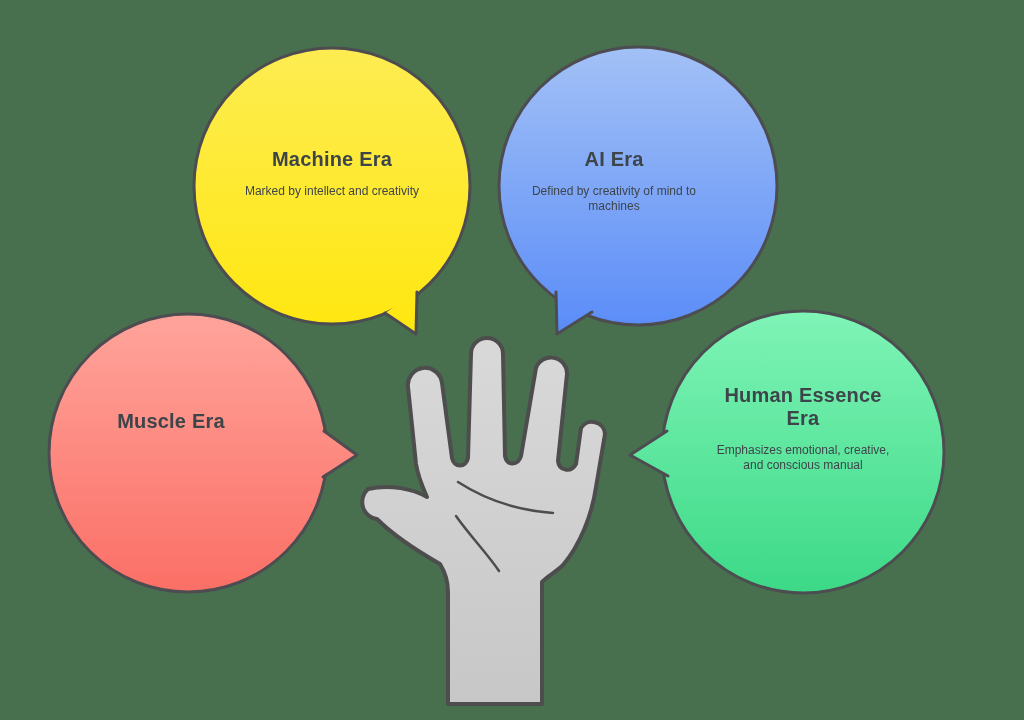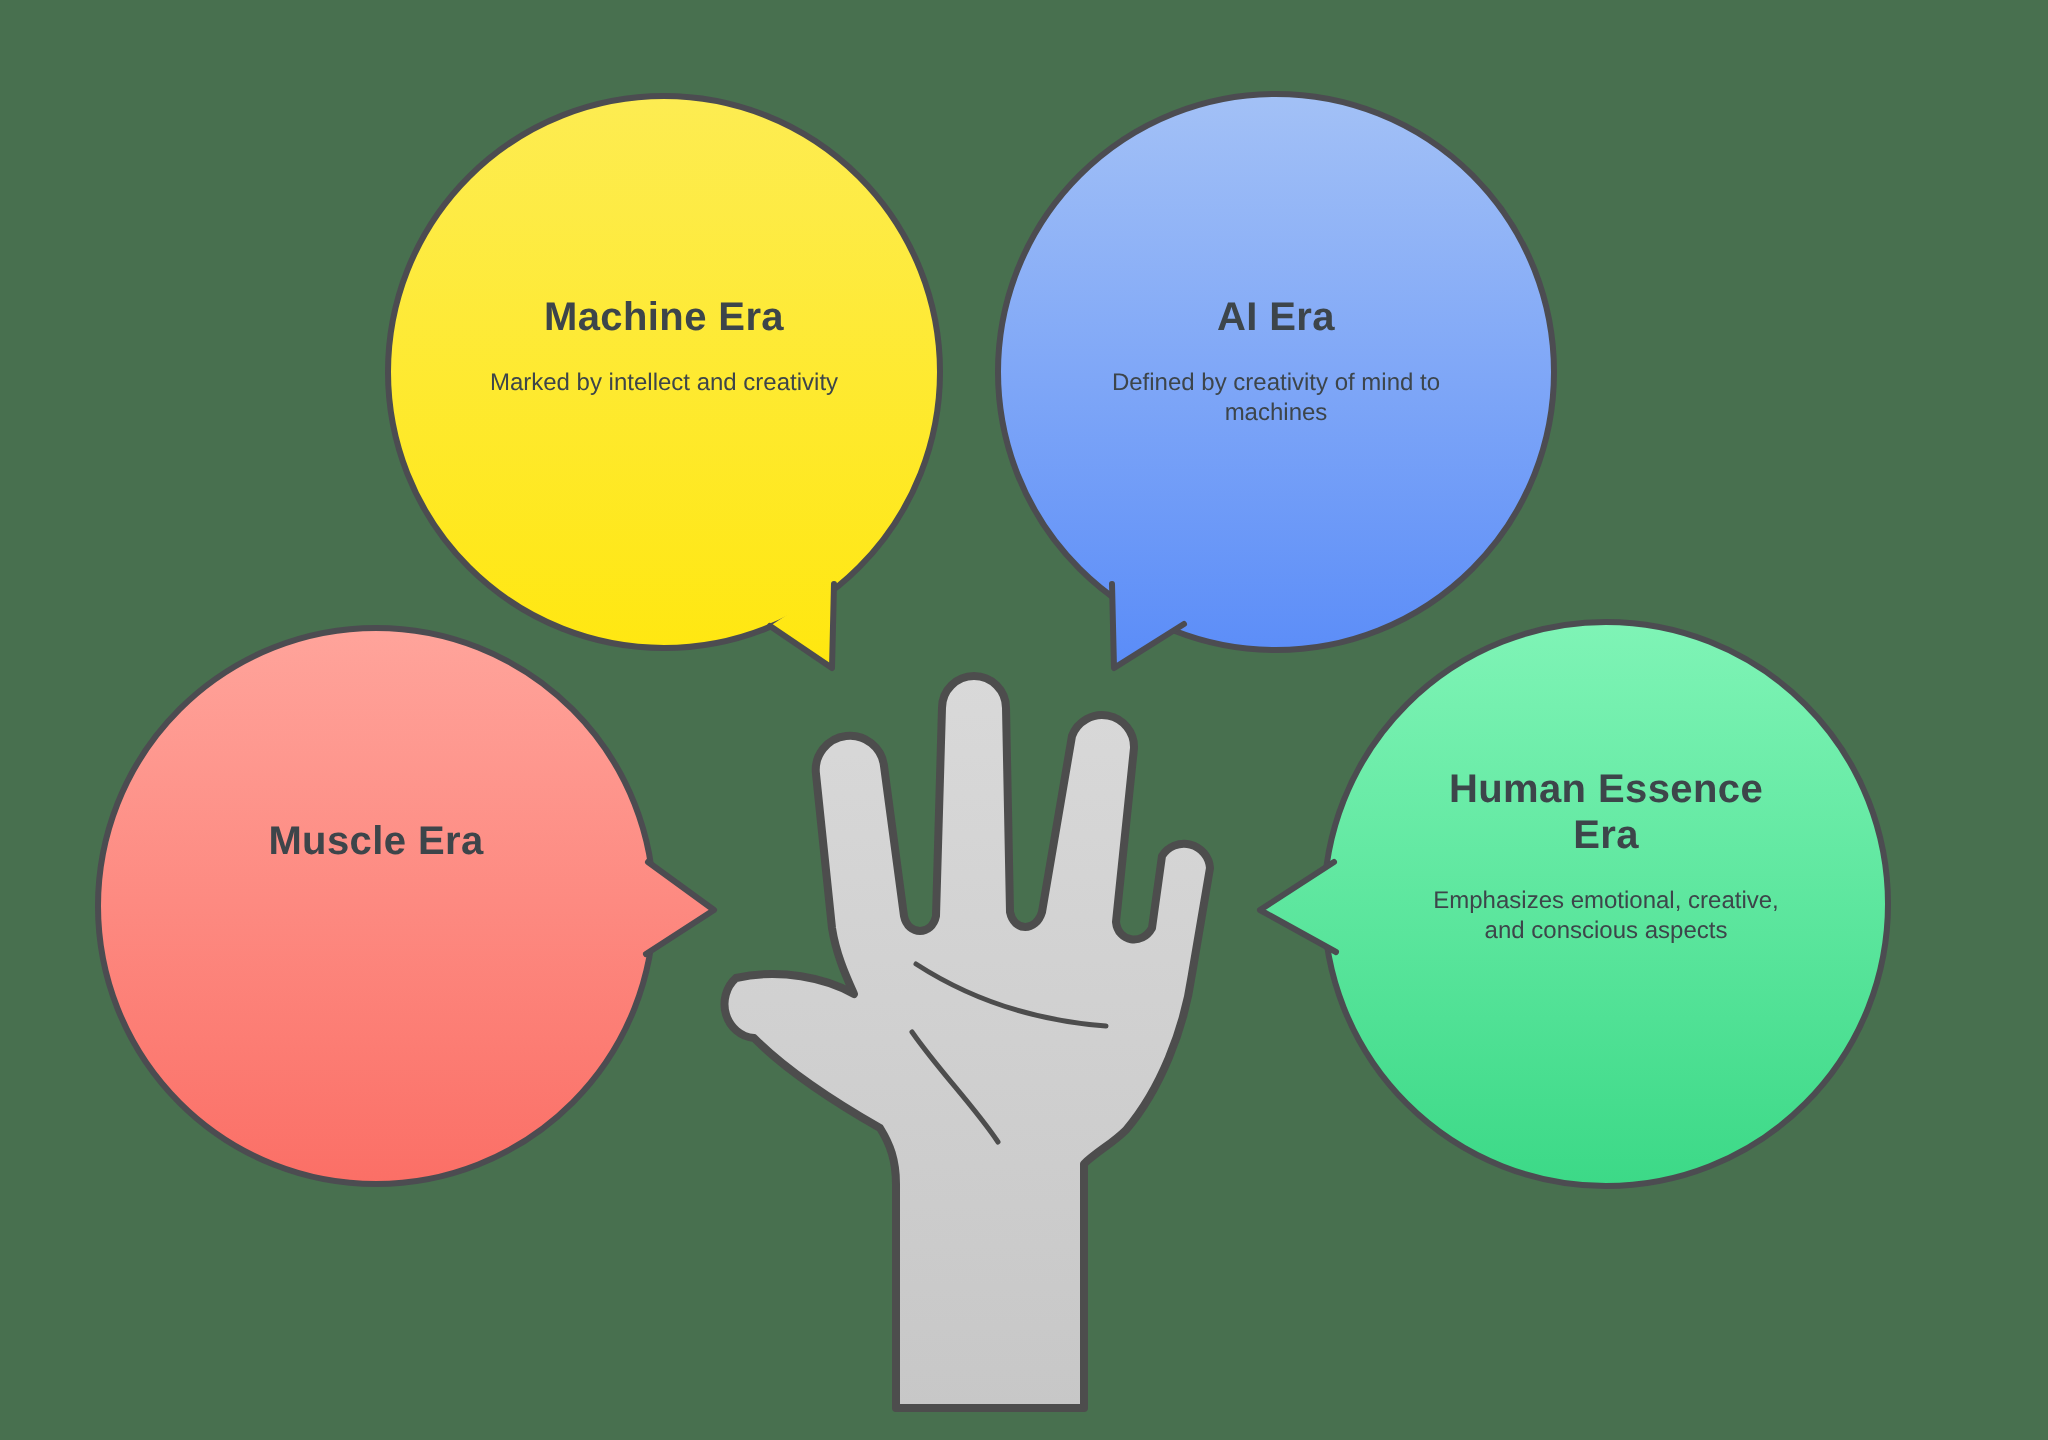--- a/index.html
+++ b/index.html
@@ -28,23 +28,23 @@
     line-height: 1.15;
     letter-spacing: 0.2px;
   }
   .bubble-body {
     font-size: 12px;
     line-height: 1.25;
     margin-top: 13px;
   }
   .machine { left: 217px; top: 148px; }
   .machine .bubble-body { max-width: 200px; }
-  .ai      { left: 523px; top: 148px; }
+  .ai      { left: 499px; top: 148px; }
   .ai .bubble-body { max-width: 190px; }
-  .muscle  { left: 73px;  top: 410px; }
+  .muscle  { left: 56px;  top: 410px; }
   .muscle .bubble-body { max-width: 160px; }
   .essence { left: 688px; top: 384px; }
   .essence .bubble-title { max-width: 160px; }
   .essence .bubble-body { max-width: 180px; }
 </style>
 </head>
 <body>
 
 <div class="stage">
 
@@ -135,16 +135,16 @@
     <div class="bubble-title">AI Era</div>
     <div class="bubble-body">Defined by creativity of mind to machines</div>
   </div>
 
   <div class="bubble-label muscle">
     <div class="bubble-title">Muscle Era</div>
   </div>
 
   <div class="bubble-label essence">
     <div class="bubble-title">Human Essence Era</div>
-    <div class="bubble-body">Emphasizes emotional, creative, and conscious aspects</div>
+    <div class="bubble-body">Emphasizes emotional, creative, and conscious manual</div>
   </div>
 
 </div>
 
 </body></html>

